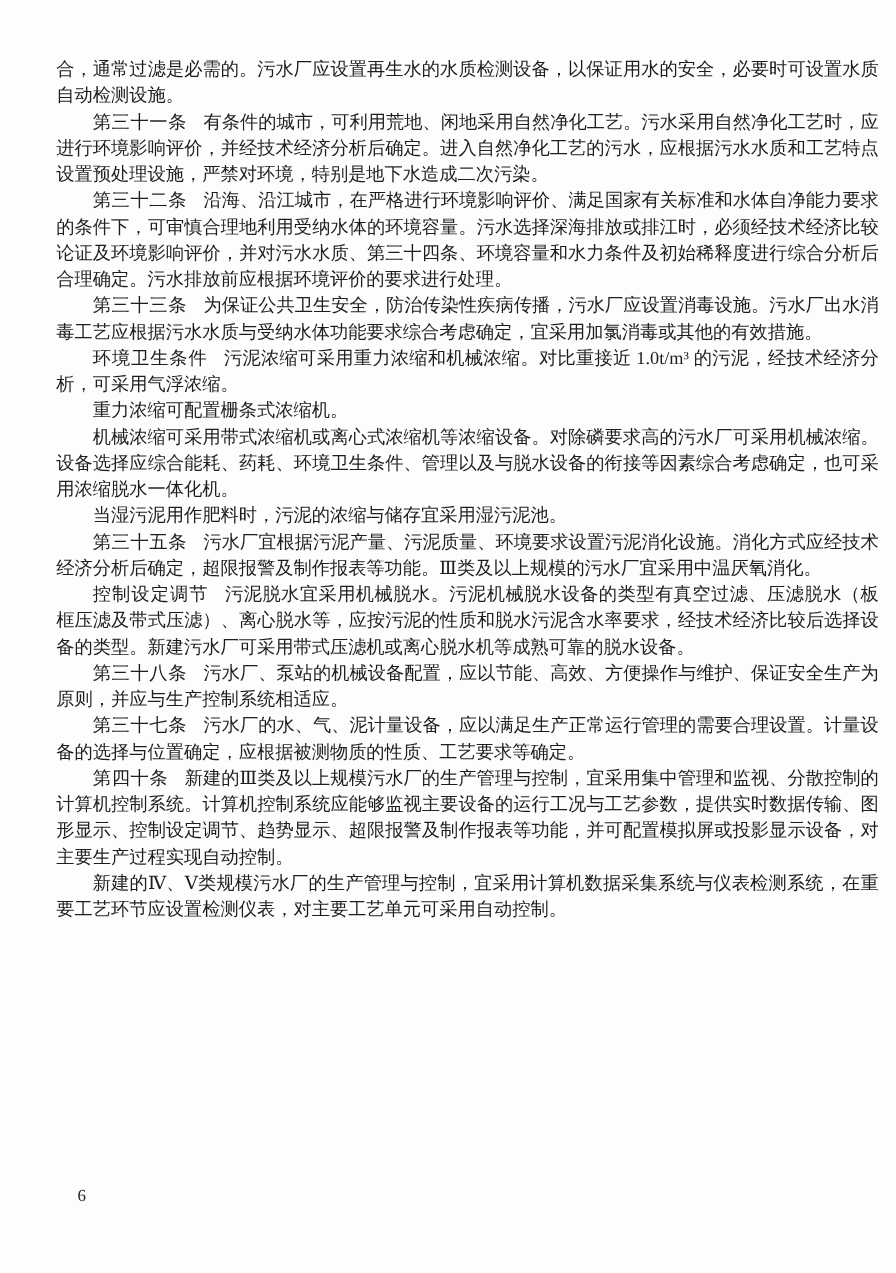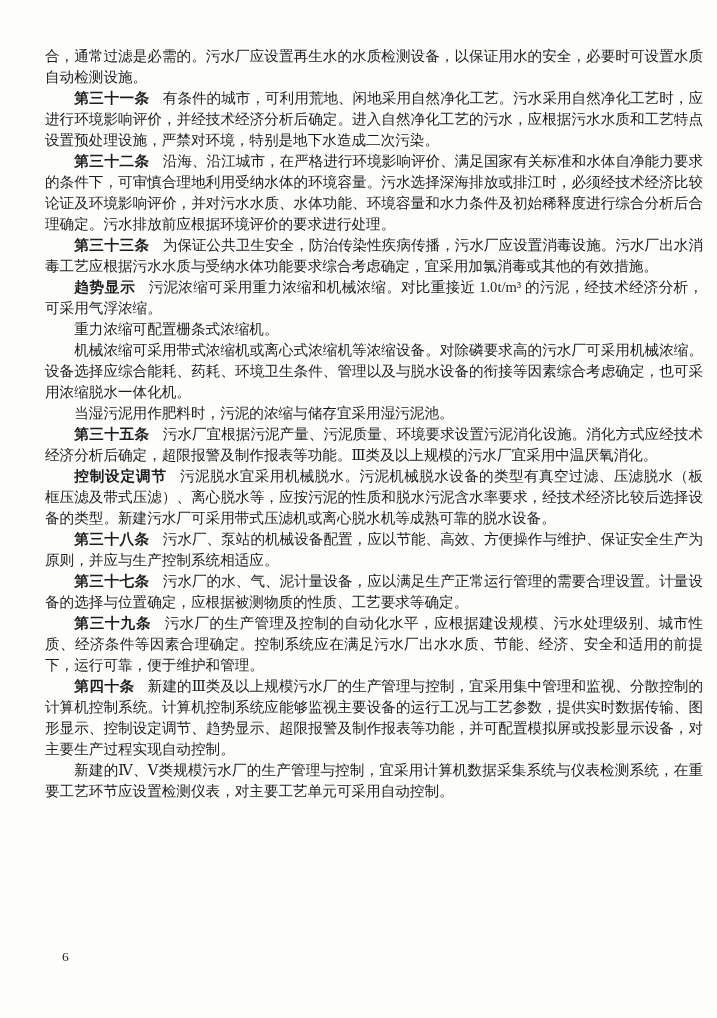--- a/index.html
+++ b/index.html
@@ -28,21 +28,21 @@
   }
   .body-text p {
     margin: 0;
     padding: 0;
     text-indent: 2em;
   }
   .body-text p.flush {
     text-indent: 0;
   }
   .article-label {
-    font-weight: bold;
+    font-weight: normal;
     font-family: "Liberation Sans", "DejaVu Sans", sans-serif;
     padding-right: 0.9em;
     letter-spacing: 0.5px;
   }
   .page-number {
     position: absolute;
     left: 62px;
     top: 949px;
     font-size: 13.5px;
     line-height: 16px;
@@ -52,41 +52,40 @@
 </head>
 <body>
 
 <div class="page">
   <div class="body-text">
 
     <p class="flush"><span>合，通常过滤是必需的。污水厂应设置再生水的水质检测设备，以保证用水的安全，必要时可设置水质自动检测设施。</span></p>
 
     <p><span class="article-label">第三十一条</span><span>有条件的城市，可利用荒地、闲地采用自然净化工艺。污水采用自然净化工艺时，应进行环境影响评价，并经技术经济分析后确定。进入自然净化工艺的污水，应根据污水水质和工艺特点设置预处理设施，严禁对环境，特别是地下水造成二次污染。</span></p>
 
-    <p><span class="article-label">第三十二条</span><span>沿海、沿江城市，在严格进行环境影响评价、满足国家有关标准和水体自净能力要求的条件下，可审慎合理地利用受纳水体的环境容量。污水选择深海排放或排江时，必须经技术经济比较论证及环境影响评价，并对污水水质、水体功能、环境容量和水力条件及初始稀释度进行综合分析后合理确定。污水排放前应根据环境评价的要求进行处理。</span></p>
+    <p><span class="article-label">第三十二条</span><span>沿海、沿江城市，在严格进行环境影响评价、满足国家有关标准和水体自净能力要求的条件下，可审慎合理地利用受纳水体的环境容量。污水选择深海排放或排江时，必须经技术经济比较论证及环境影响评价，并对污水水质、第三十四条、环境容量和水力条件及初始稀释度进行综合分析后合理确定。污水排放前应根据环境评价的要求进行处理。</span></p>
 
     <p><span class="article-label">第三十三条</span><span>为保证公共卫生安全，防治传染性疾病传播，污水厂应设置消毒设施。污水厂出水消毒工艺应根据污水水质与受纳水体功能要求综合考虑确定，宜采用加氯消毒或其他的有效措施。</span></p>
 
-    <p><span class="article-label">趋势显示</span><span>污泥浓缩可采用重力浓缩和机械浓缩。对比重接近 1.0t/m³ 的污泥，经技术经济分析，可采用气浮浓缩。</span></p>
+    <p><span class="article-label">环境卫生条件</span><span>污泥浓缩可采用重力浓缩和机械浓缩。对比重接近 1.0t/m³ 的污泥，经技术经济分析，可采用气浮浓缩。</span></p>
 
     <p><span>重力浓缩可配置栅条式浓缩机。</span></p>
 
     <p><span>机械浓缩可采用带式浓缩机或离心式浓缩机等浓缩设备。对除磷要求高的污水厂可采用机械浓缩。设备选择应综合能耗、药耗、环境卫生条件、管理以及与脱水设备的衔接等因素综合考虑确定，也可采用浓缩脱水一体化机。</span></p>
 
     <p><span>当湿污泥用作肥料时，污泥的浓缩与储存宜采用湿污泥池。</span></p>
 
     <p><span class="article-label">第三十五条</span><span>污水厂宜根据污泥产量、污泥质量、环境要求设置污泥消化设施。消化方式应经技术经济分析后确定，超限报警及制作报表等功能。Ⅲ类及以上规模的污水厂宜采用中温厌氧消化。</span></p>
 
     <p><span class="article-label">控制设定调节</span><span>污泥脱水宜采用机械脱水。污泥机械脱水设备的类型有真空过滤、压滤脱水（板框压滤及带式压滤）、离心脱水等，应按污泥的性质和脱水污泥含水率要求，经技术经济比较后选择设备的类型。新建污水厂可采用带式压滤机或离心脱水机等成熟可靠的脱水设备。</span></p>
 
     <p><span class="article-label">第三十八条</span><span>污水厂、泵站的机械设备配置，应以节能、高效、方便操作与维护、保证安全生产为原则，并应与生产控制系统相适应。</span></p>
 
     <p><span class="article-label">第三十七条</span><span>污水厂的水、气、泥计量设备，应以满足生产正常运行管理的需要合理设置。计量设备的选择与位置确定，应根据被测物质的性质、工艺要求等确定。</span></p>
 
-    <p><span class="article-label">第三十九条</span><span>污水厂的生产管理及控制的自动化水平，应根据建设规模、污水处理级别、城市性质、经济条件等因素合理确定。控制系统应在满足污水厂出水水质、节能、经济、安全和适用的前提下，运行可靠，便于维护和管理。</span></p>
 
 
     <p><span class="article-label">第四十条</span><span>新建的Ⅲ类及以上规模污水厂的生产管理与控制，宜采用集中管理和监视、分散控制的计算机控制系统。计算机控制系统应能够监视主要设备的运行工况与工艺参数，提供实时数据传输、图形显示、控制设定调节、趋势显示、超限报警及制作报表等功能，并可配置模拟屏或投影显示设备，对主要生产过程实现自动控制。</span></p>
 
     <p><span>新建的Ⅳ、Ⅴ类规模污水厂的生产管理与控制，宜采用计算机数据采集系统与仪表检测系统，在重要工艺环节应设置检测仪表，对主要工艺单元可采用自动控制。</span></p>
 
 
   </div>
 
   <div class="page-number">6</div>

